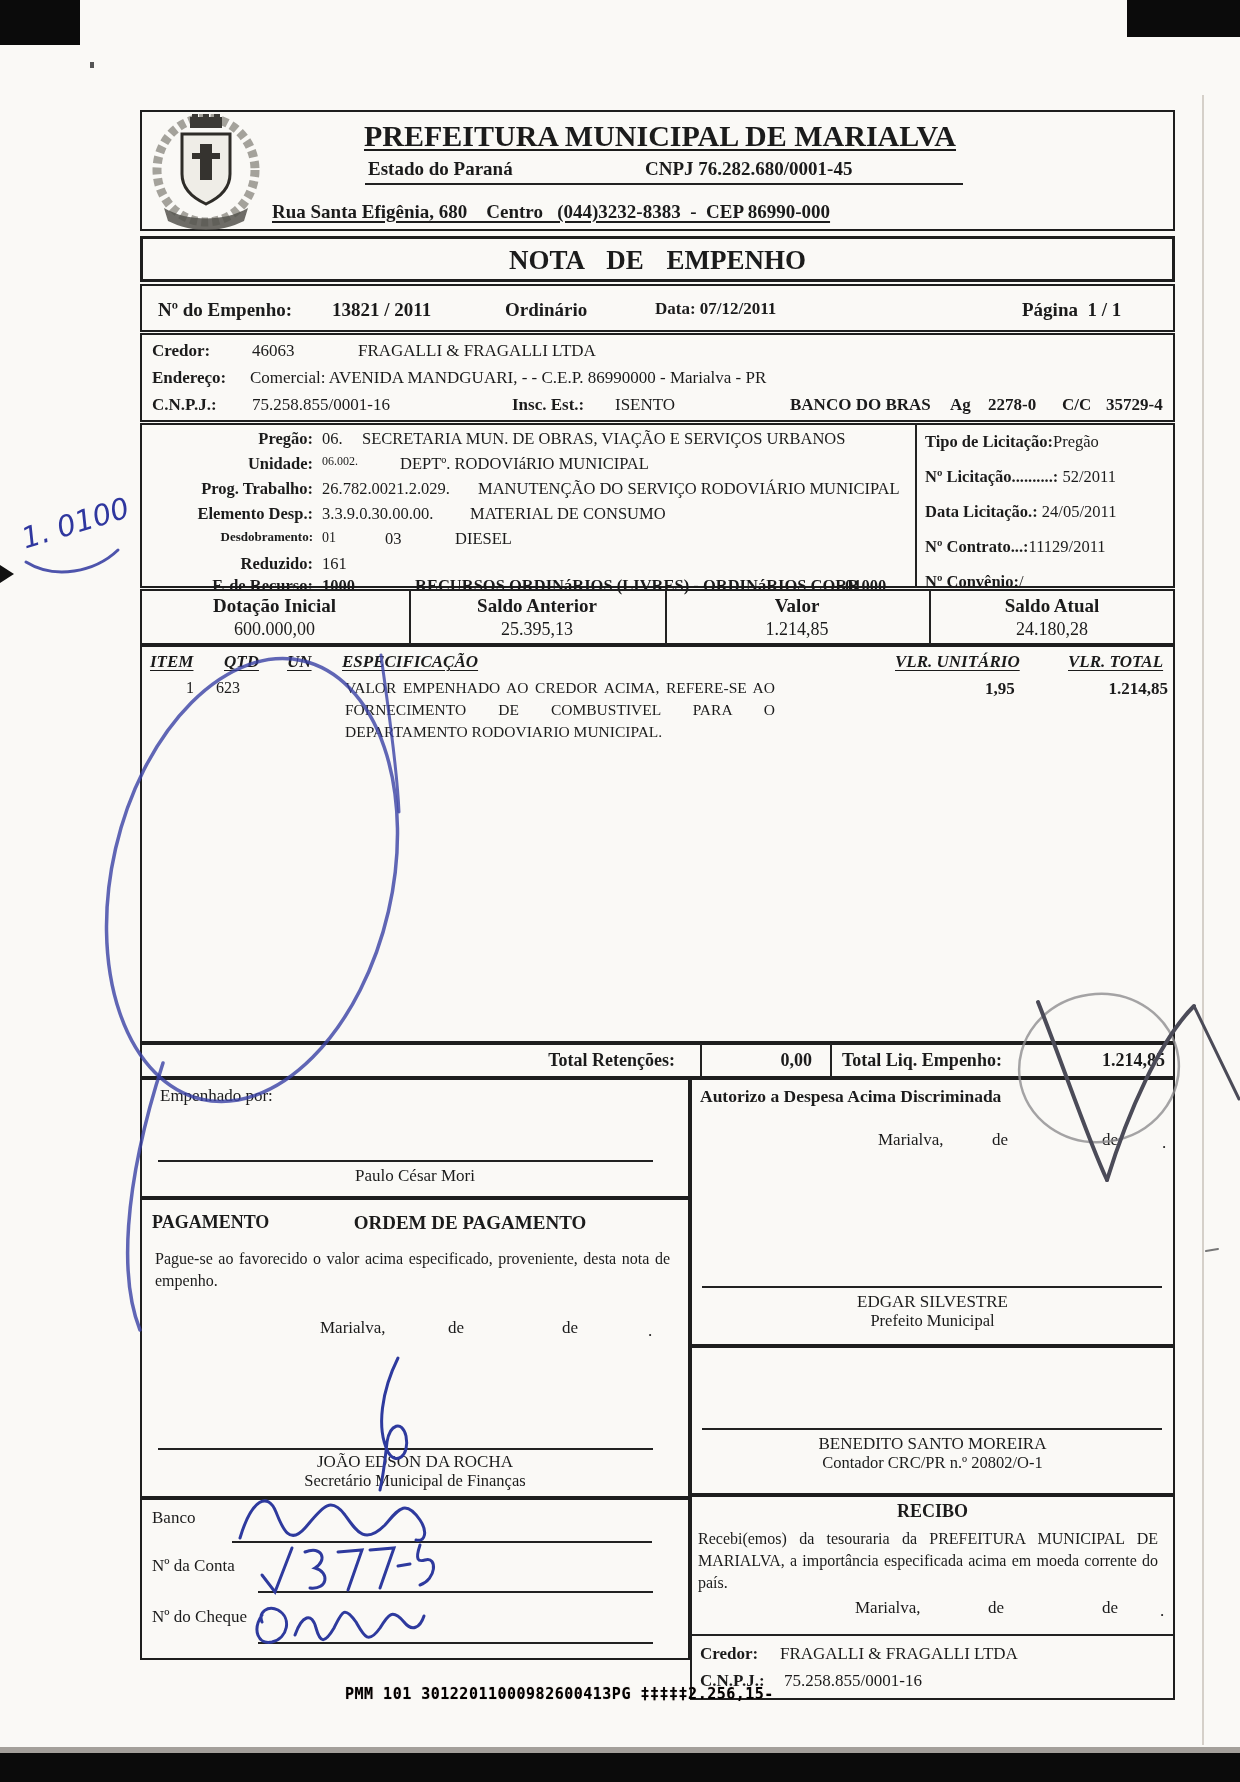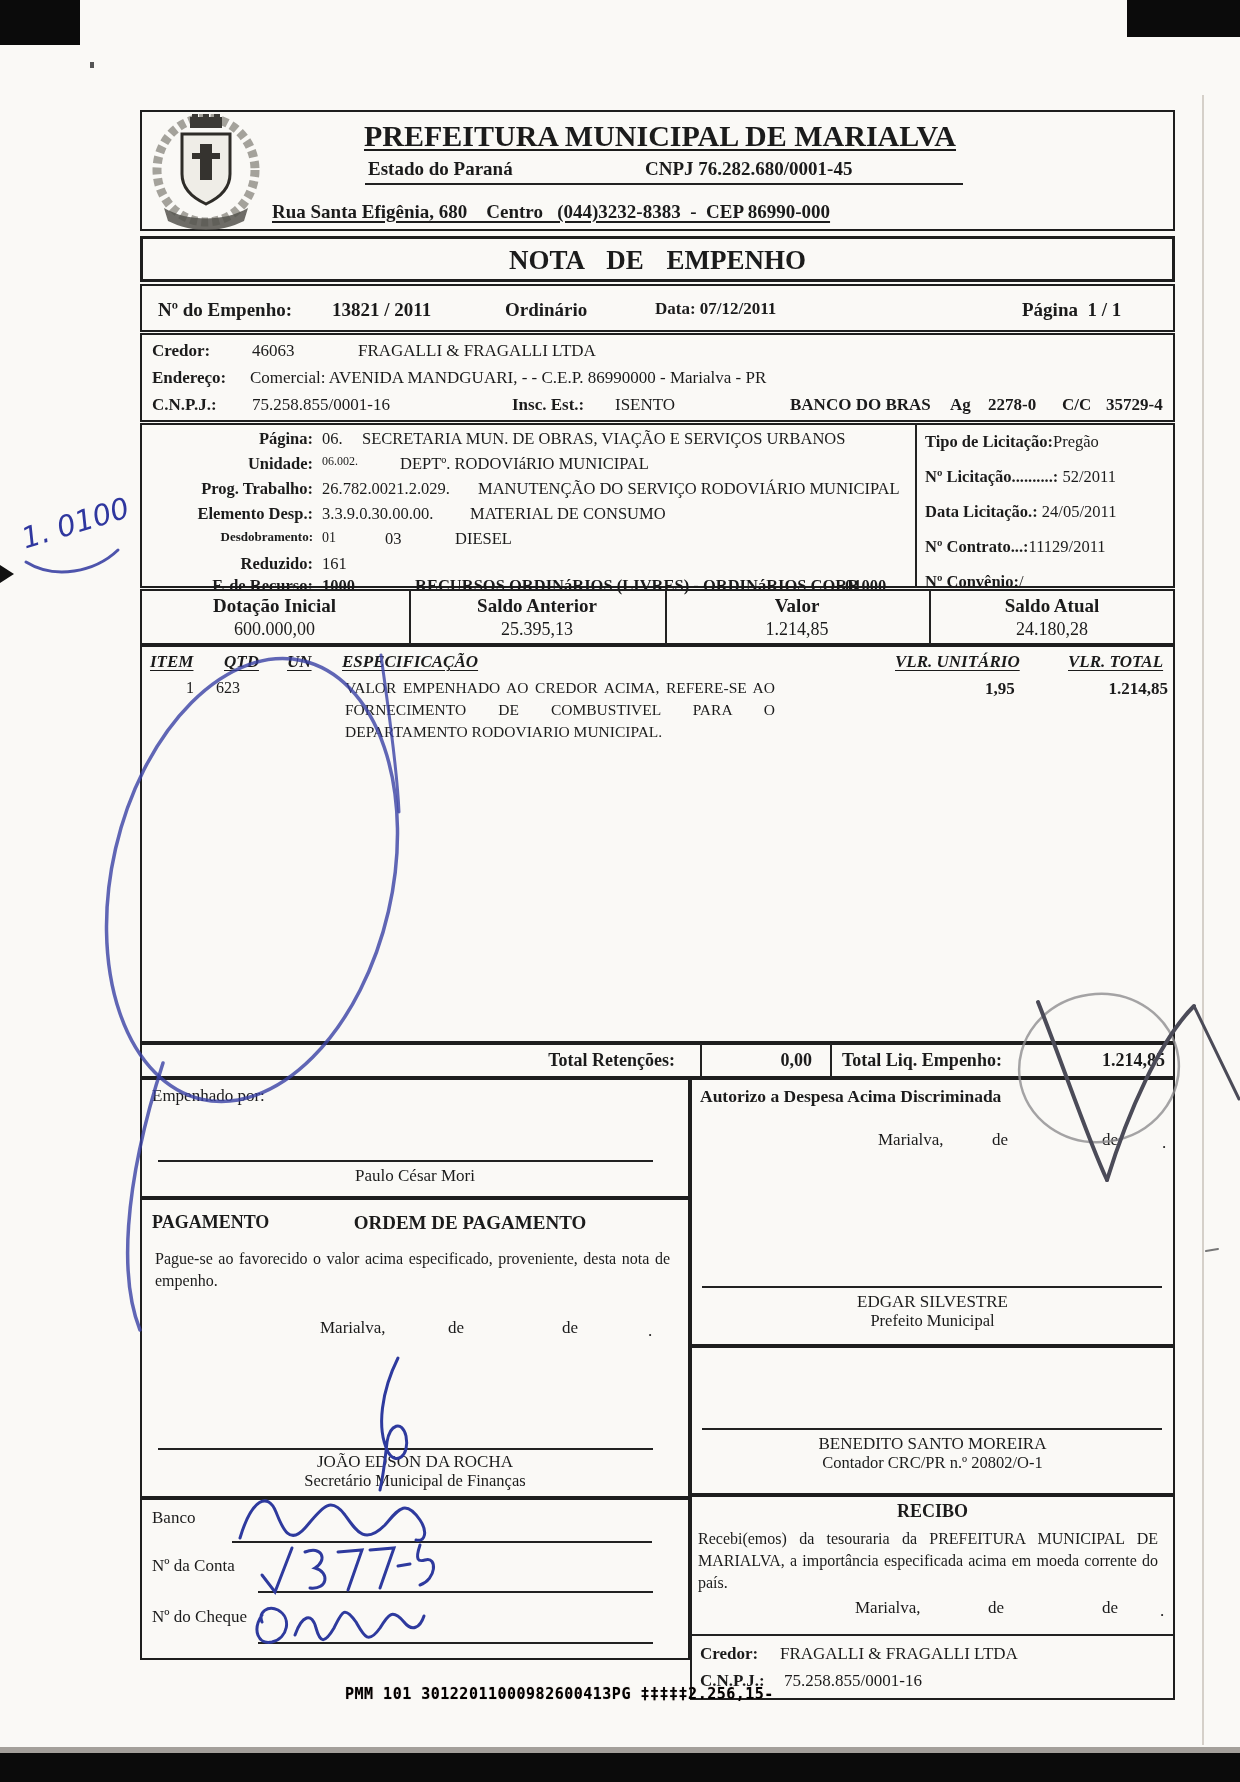--- a/index.html
+++ b/index.html
@@ -75,21 +75,21 @@
   <div class="t" style="left:615px;top:395px;">ISENTO</div>
   <div class="t b" style="left:790px;top:395px;">BANCO DO BRAS</div>
   <div class="t b" style="left:950px;top:395px;">Ag</div>
   <div class="t b" style="left:988px;top:395px;">2278-0</div>
   <div class="t b" style="left:1062px;top:395px;">C/C</div>
   <div class="t b" style="left:1106px;top:395px;">35729-4</div>
 
   <div class="box" style="left:140px;top:423px;width:1035px;height:165px;"></div>
   <div class="vline" style="left:915px;top:423px;height:165px;"></div>
 
-  <div class="t b r" style="left:148px;top:430px;width:165px;font-size:16.5px;">Página:</div>
+  <div class="t b r" style="left:148px;top:430px;width:165px;font-size:16.5px;">Pregão:</div>
   <div class="t" style="left:322px;top:430px;font-size:16.5px;">06.</div>
   <div class="t" style="left:362px;top:430px;font-size:16.5px;">SECRETARIA MUN. DE OBRAS, VIAÇÃO E SERVIÇOS URBANOS</div>
 
   <div class="t b r" style="left:148px;top:455px;width:165px;font-size:16.5px;">Unidade:</div>
   <div class="t" style="left:322px;top:455px;font-size:12px;">06.002.</div>
   <div class="t" style="left:400px;top:455px;font-size:16.5px;">DEPTº. RODOVIáRIO MUNICIPAL</div>
 
   <div class="t b r" style="left:148px;top:480px;width:165px;font-size:16.5px;">Prog. Trabalho:</div>
   <div class="t" style="left:322px;top:480px;font-size:16.5px;">26.782.0021.2.029.</div>
   <div class="t" style="left:478px;top:480px;font-size:16.5px;">MANUTENÇÃO DO SERVIÇO RODOVIÁRIO MUNICIPAL</div>
@@ -145,21 +145,21 @@
 
   <div class="box" style="left:140px;top:1043px;width:1035px;height:35px;"></div>
   <div class="vline" style="left:700px;top:1043px;height:35px;"></div>
   <div class="vline" style="left:830px;top:1043px;height:35px;"></div>
   <div class="t b r" style="left:430px;top:1050px;width:245px;font-size:18px;">Total Retenções:</div>
   <div class="t b r" style="left:700px;top:1050px;width:112px;font-size:18px;">0,00</div>
   <div class="t b" style="left:842px;top:1050px;font-size:18px;">Total Liq. Empenho:</div>
   <div class="t b r" style="left:1030px;top:1050px;width:135px;font-size:18px;">1.214,85</div>
 
   <div class="box" style="left:140px;top:1078px;width:550px;height:120px;"></div>
-  <div class="t" style="left:152px;top:1086px;">Empenhado por:</div>
+  <div class="t" style="left:152px;top:1086px;padding-left:8px;">Empenhado por:</div>
   <div class="line" style="left:158px;top:1160px;width:495px;"></div>
   <div class="t c" style="left:140px;top:1166px;width:550px;">Paulo César Mori</div>
 
   <div class="box" style="left:140px;top:1198px;width:550px;height:300px;"></div>
   <div class="t b" style="left:152px;top:1212px;font-size:18px;">PAGAMENTO</div>
   <div class="t b c" style="left:330px;top:1212px;width:280px;font-size:19px;">ORDEM DE PAGAMENTO</div>
   <div class="t just" style="left:155px;top:1248px;width:515px;font-size:16px;line-height:22px;">Pague-se ao favorecido o valor acima especificado, proveniente, desta nota de empenho.</div>
   <div class="t" style="left:320px;top:1318px;">Marialva,</div>
   <div class="t" style="left:448px;top:1318px;">de</div>
   <div class="t" style="left:562px;top:1318px;">de</div>

